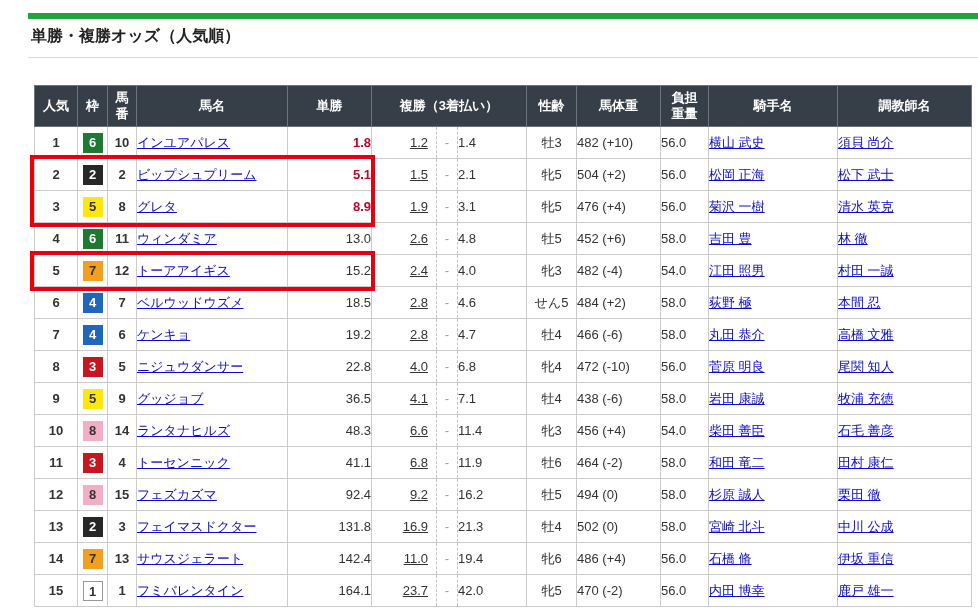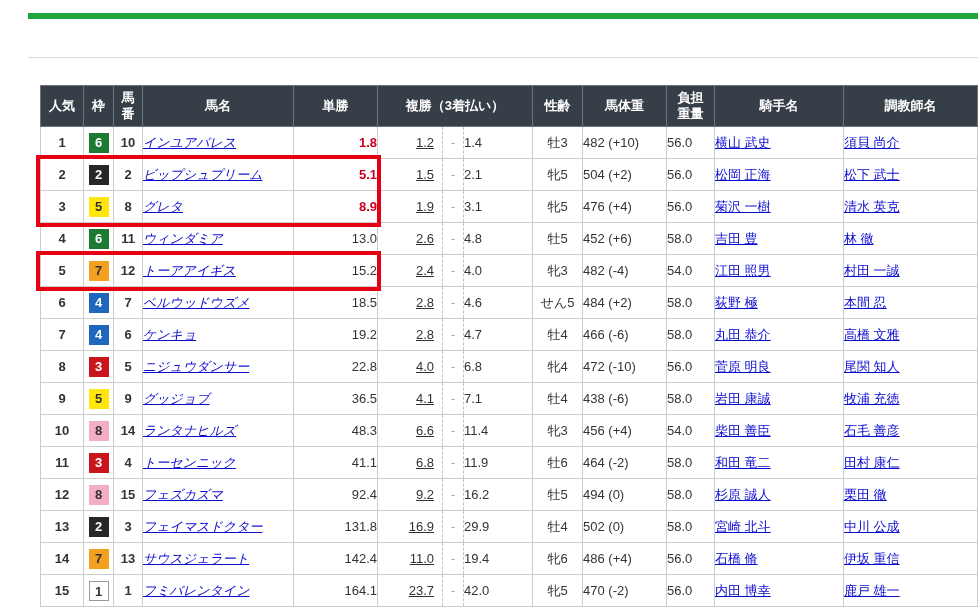--- a/index.html
+++ b/index.html
@@ -5,57 +5,58 @@
   html,body{margin:0;padding:0;}
   body{
     width:978px;height:612px;background:#ffffff;overflow:hidden;
     font-family:"Liberation Sans","DejaVu Sans",sans-serif;
     color:var(--text,#333);
   }
   .page{position:relative;width:978px;height:612px;}
   .green-bar{position:absolute;left:28px;right:0;top:13px;height:6px;background:var(--accent_green,#1fa53c);}
   .page-title{position:absolute;left:31px;top:26px;margin:0;font-size:16px;font-weight:bold;color:#222;}
   .divider{position:absolute;left:28px;right:0;top:57px;height:0;border-top:1px solid #d9d9d9;}
-  .table-wrap{position:absolute;left:40px;top:85px;width:937px;}
+  .table-wrap{position:absolute;left:34px;top:85px;width:937px;}
   table.odds{border-collapse:collapse;table-layout:fixed;width:937px;font-size:13px;}
   table.odds th{
     background:var(--header_bg,#363e47);color:var(--header_text,#fff);
     font-weight:bold;height:40px;padding:0 2px;border:1px solid #6b737c;
     font-size:13px;line-height:1.25;
   }
   th.th-load{white-space:pre-line;}
   table.odds td{
     border:1px solid var(--row_border,#ccc);height:31px;padding:0;
     vertical-align:middle;background:#fff;font-size:13px;
   }
   td.c-pop{background:var(--rank_col_bg,#efefef);text-align:center;font-weight:bold;font-size:14px;}
   td.c-waku{text-align:center;}
   .waku-badge{display:inline-block;width:20px;height:20px;line-height:20px;text-align:center;font-weight:bold;font-size:13px;box-sizing:border-box;}
   td.c-uma{text-align:center;font-weight:bold;font-size:14px;}
-  td.c-name{text-align:left;padding-left:8px;font-style:italic;}
+  td.c-name{text-align:left;padding-left:8px;}
   td.c-tan{text-align:right;padding-right:10px;font-size:14px;}
   .win-val.hot{color:var(--hot_odds_red,#cc0022);font-weight:bold;}
   td.c-fuku{font-size:14px;}
   .fuku-flex{display:flex;align-items:center;height:31px;}
   .fuku-low{flex:1 1 0;text-align:right;padding-right:8px;text-decoration:underline;}
   .fuku-mid{width:20px;align-self:stretch;display:flex;align-items:center;justify-content:center;
     border-left:1px dashed #c3c3c3;border-right:1px dashed #c3c3c3;color:#999;font-size:12px;}
   .fuku-high{flex:1 1 0;text-align:left;padding-right:12px;}
   td.c-sa{text-align:center;}
   td.c-wt{text-align:left;padding-left:10px;}
   td.c-load{padding-right:8px;}
   td.c-jockey,td.c-trainer{text-align:left;padding-left:8px;}
   a.cell-link{color:var(--link_blue,#0b0bd0);text-decoration:underline;cursor:pointer;}
   .red-box{position:absolute;left:-4px;width:345px;border:4px solid var(--highlight_red,#e60012);box-sizing:border-box;pointer-events:none;}
 </style>
 </head>
 <body>
 
 <div class="page">
   <div class="green-bar"></div>
+  <h1 class="page-title">単勝・複勝オッズ（人気順）</h1>
   <div class="divider"></div>
 
   <div class="table-wrap">
     <table class="odds">
       <colgroup>
         <col style="width:43px">
           <col style="width:30px">
           <col style="width:29px">
         <col style="width:151px">
           <col style="width:84px">
@@ -452,21 +453,21 @@
     <td class="c-name">
       <a class="cell-link">フェイマスドクター</a>
     </td>
     <td class="c-tan">
       <span class="win-val">131.8</span>
     </td>
     <td class="c-fuku">
       <div class="fuku-flex">
         <span class="fuku-low">16.9</span>
         <span class="fuku-mid">-</span>
-        <span class="fuku-high">29.9</span>
+        <span class="fuku-high">21.3</span>
       </div>
     </td>
     <td class="c-sa">牡4</td>
     <td class="c-wt">502 (0)</td>
     <td class="c-load">58.0</td>
     <td class="c-jockey">
       <a class="cell-link">宮崎 北斗</a>
     </td>
     <td class="c-trainer">
       <a class="cell-link">中川 公成</a>

